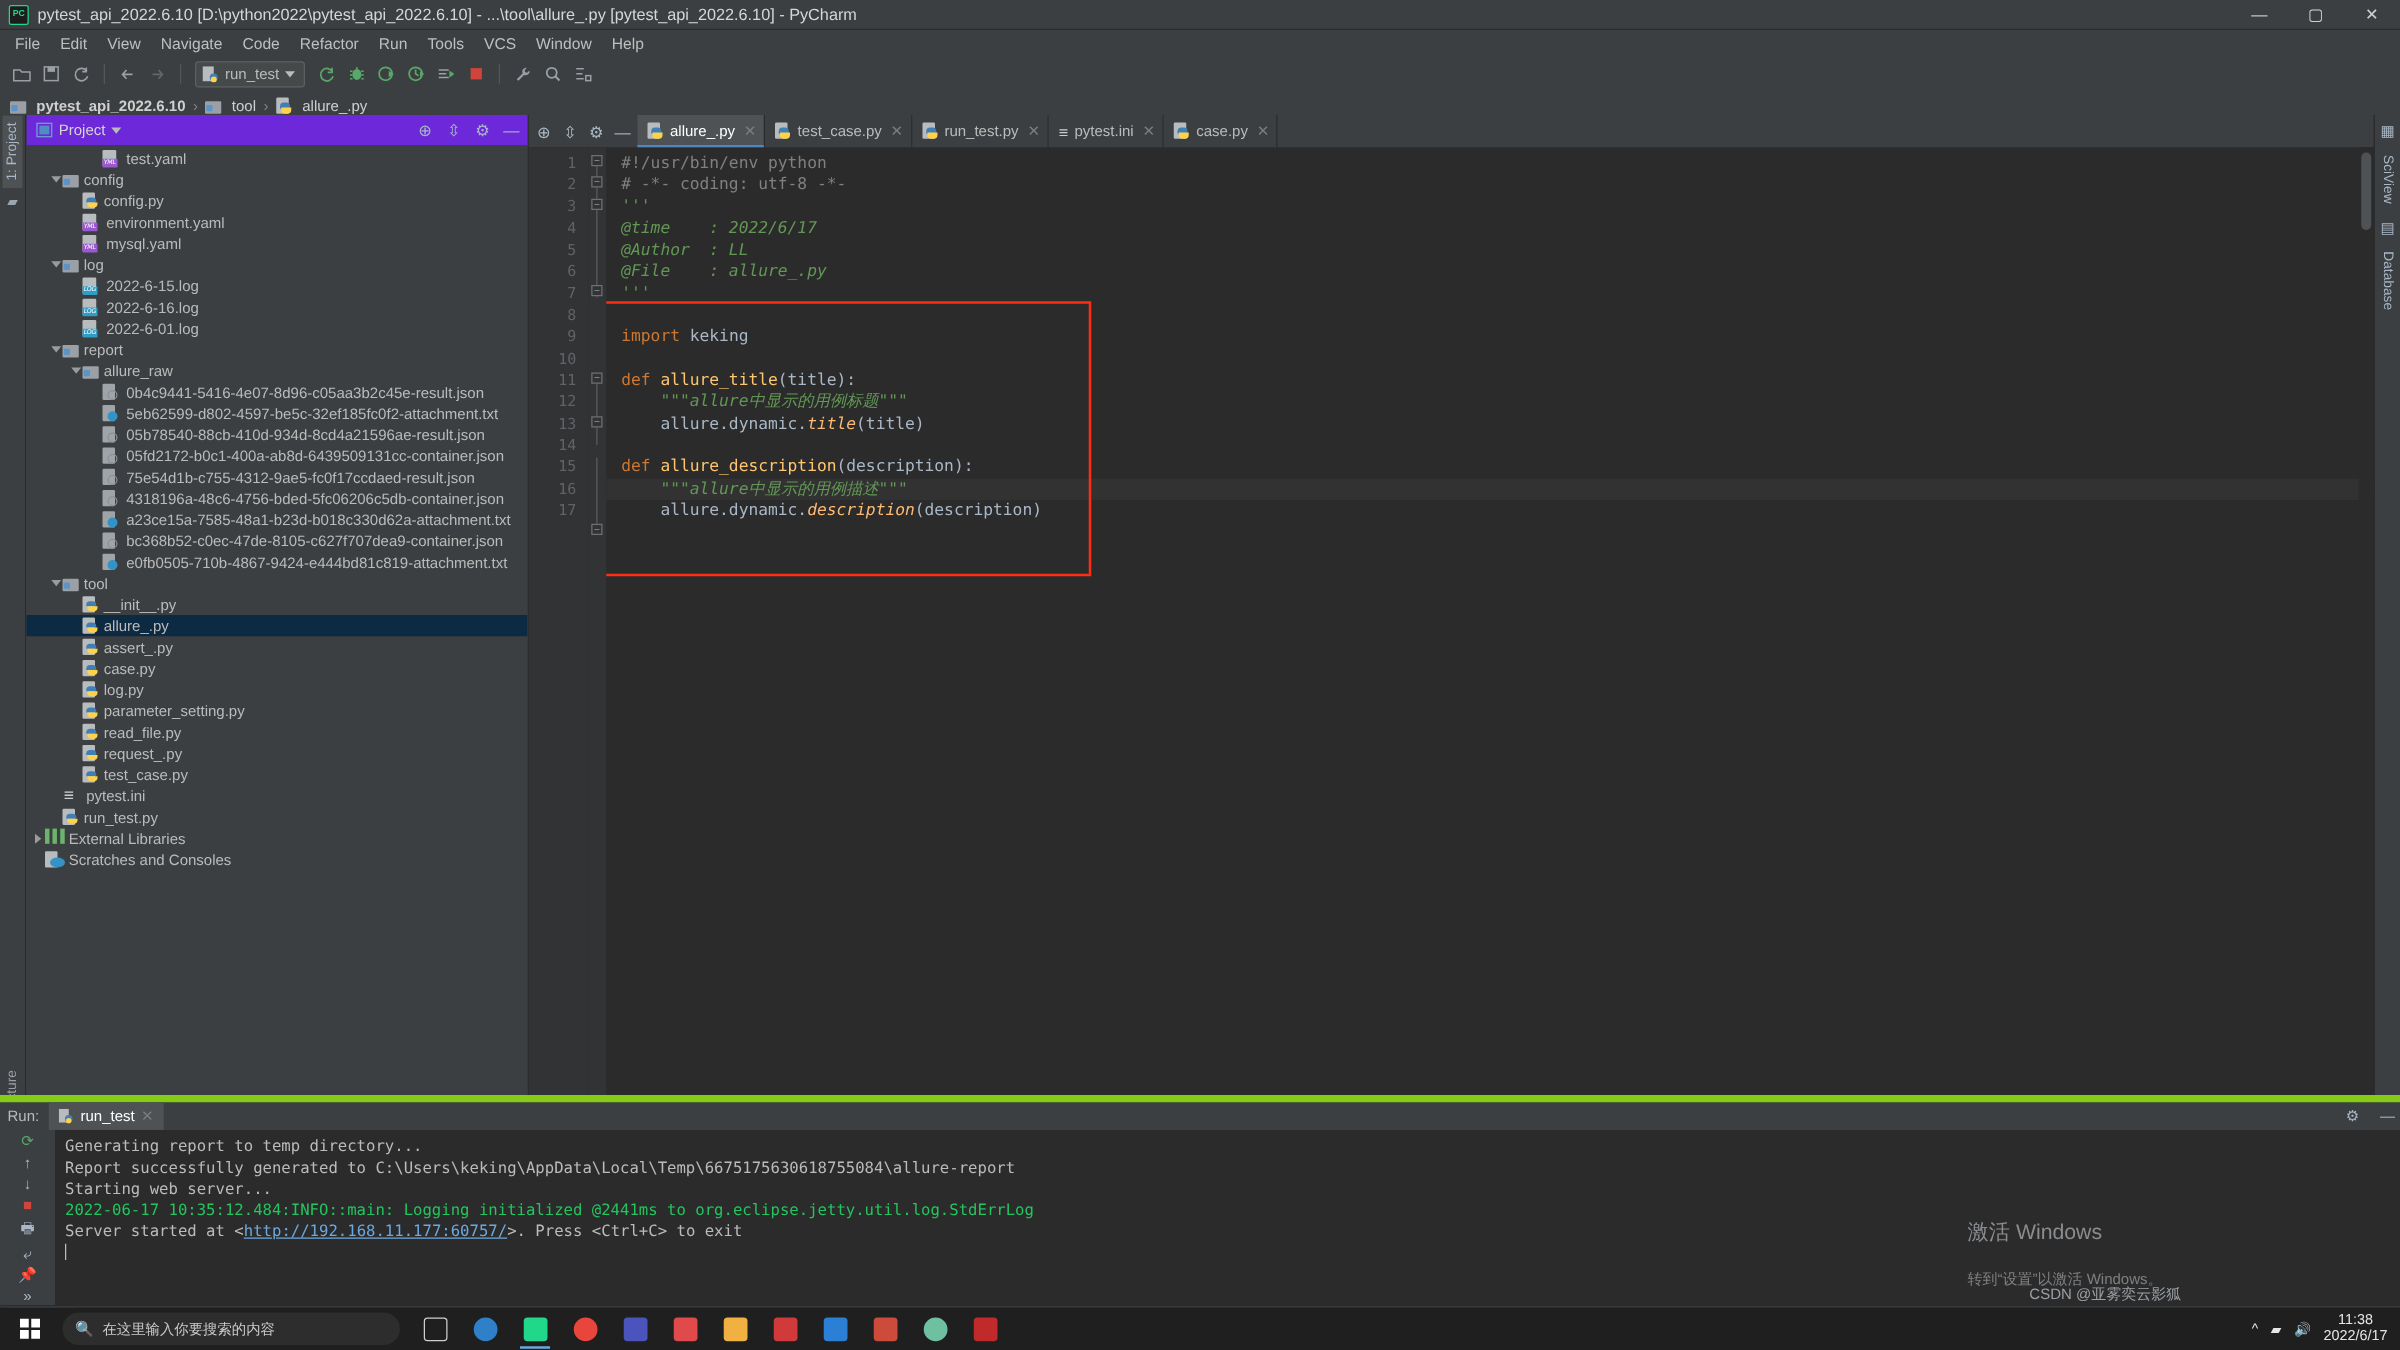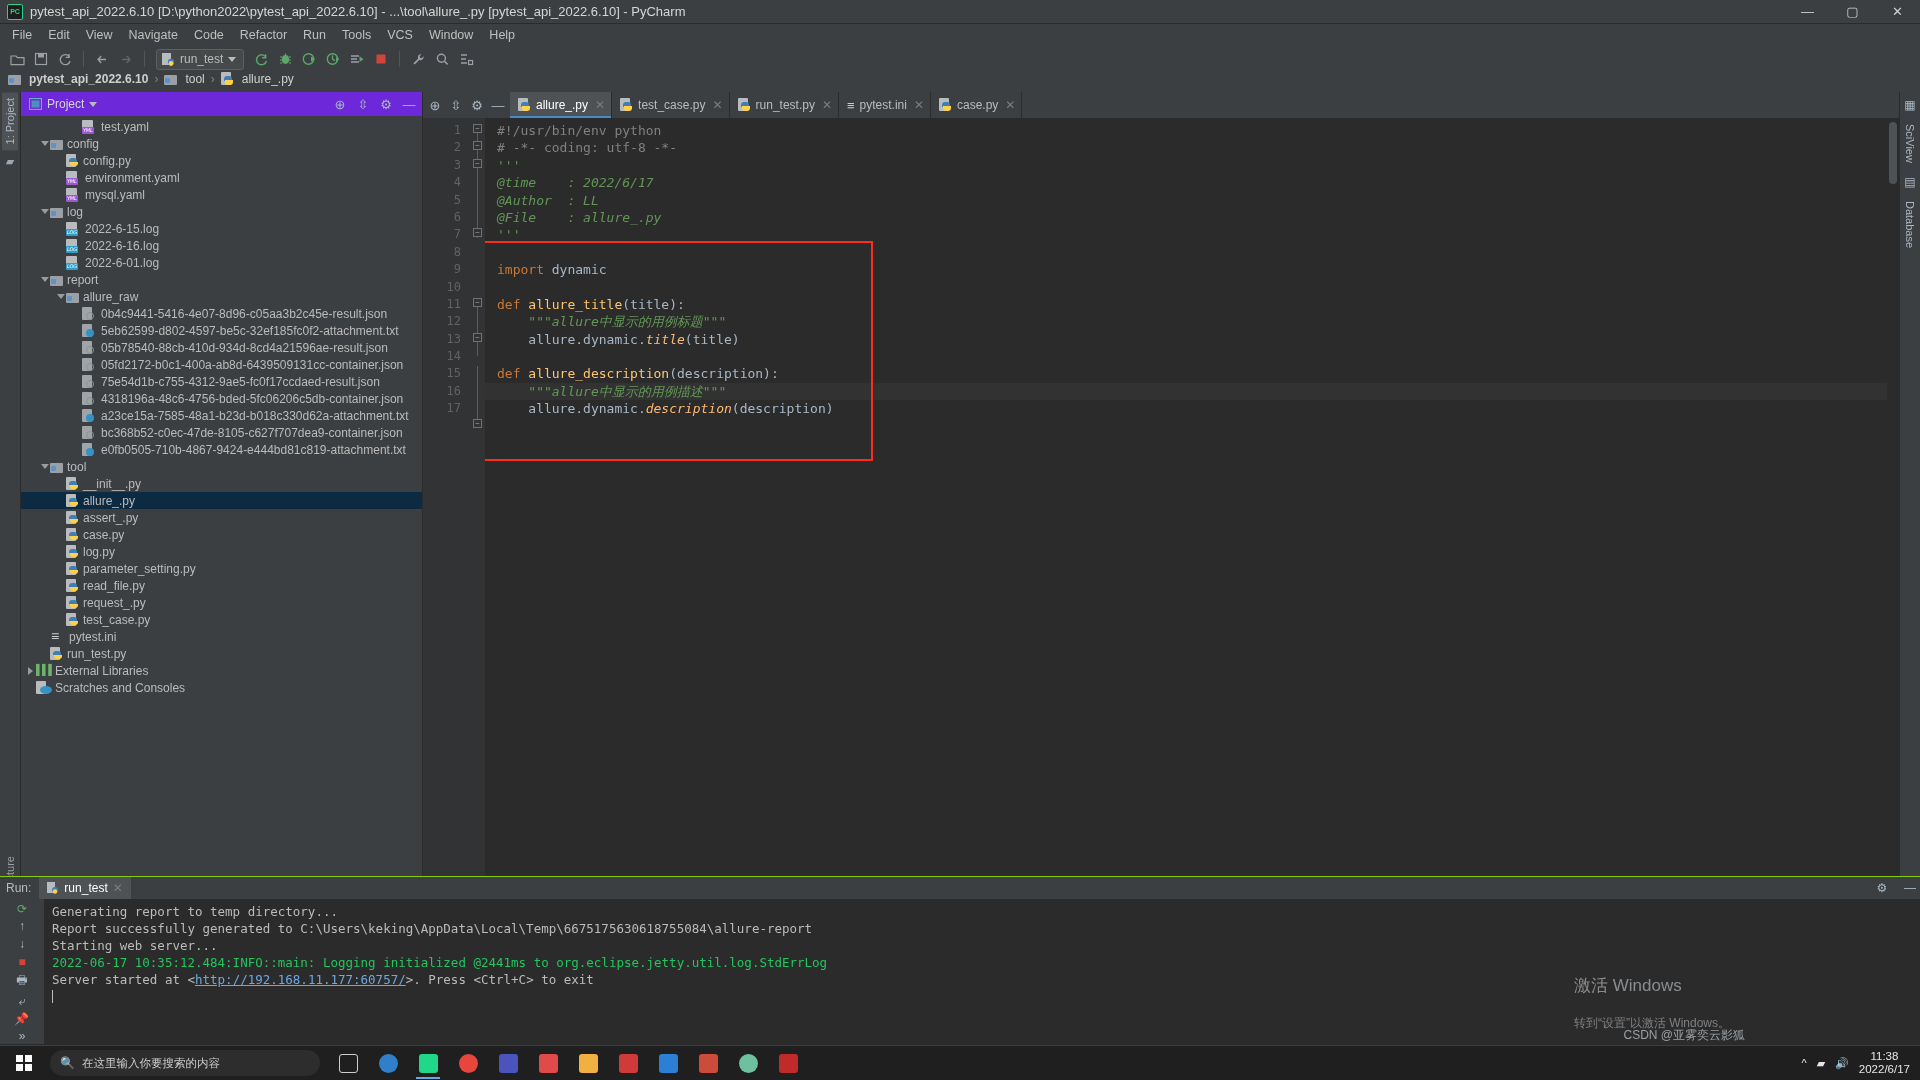--- a/index.html
+++ b/index.html
@@ -58,21 +58,21 @@
   #runcfg {
     height: 21px; border: 1px solid #5e6060; border-radius: 3px;
     background: #45494a; display: flex; align-items: center; gap: 5px;
     padding: 0 7px 0 5px; margin: 0 4px;
   }
   #runcfg .lbl { color: #bbbbbb; font-size: 12px; }
   #runcfg .caret { width:0;height:0;border-left:4px solid transparent;border-right:4px solid transparent;border-top:5px solid #bbb; }
 
   
   #breadcrumb {
-    height: 20px; background: #3c3f41; display: flex; align-items: flex-start;
+    height: 20px; background: #3c3f41; display: flex; align-items: flex-end;
     padding-left: 8px; gap: 3px;
   }
   #breadcrumb .crumb { display: flex; align-items: center; gap: 4px; }
   #breadcrumb .crumb span.tx { color: #cfcfcf; font-size: 12px; }
   #breadcrumb .crumb.bold span.tx { font-weight: bold; }
   #breadcrumb .sep { color: #808080; font-size: 12px; margin: 0 3px; }
 
   
   #main {
     position: absolute; top: 92px; left: 0; right: 0; bottom: 104px;
@@ -232,21 +232,21 @@
     width: 21px; background: #3c3f41; flex:none;
     border-left: 1px solid #2b2b2b;
     display:flex; flex-direction: column; align-items:center; padding-top:6px; gap:12px;
   }
   #rightstrip .vt { writing-mode: vertical-rl; color:#a9b7c6; font-size:11px; white-space:nowrap;}
   #rightstrip .gi { color:#a9b7c6; font-size:12px; }
 
   
   #runpanel {
     position: absolute; left: 0; right: 0; bottom: 36px; height: 168px;
-    background: #3c3f41; border-top: 1px solid #84cc16;
+    background: #3c3f41; border-top: 6px solid #84cc16;
     display: flex; flex-direction: column;
   }
   #runtabrow {
     height: 22px; display: flex; align-items: center; flex:none;
     background: #3c3f41; padding-left: 6px; gap: 8px;
   }
   #runtabrow .rl { color:#bbbbbb; font-size:12px; }
   #runtabrow .rtab {
     height:22px; display:flex; align-items:center; gap:5px; padding:0 8px;
     background:#4e5254; color:#ffffff; font-size:12px;
@@ -836,21 +836,21 @@
       <div id="codearea">
         <div id="redbox" style="left: -62px; top: 122.8px; width: 450px; height: 220px; border-color: rgb(255, 45, 20);"></div>
       <div class="cl"><span class="cmt">#!/usr/bin/env python</span></div>
           <div class="cl"><span class="cmt"># -*- coding: utf-8 -*-</span></div>
           <div class="cl"><span class="doc">'''</span></div>
           <div class="cl"><span class="doc">@time    : 2022/6/17</span></div>
           <div class="cl"><span class="doc">@Author  : LL</span></div>
           <div class="cl"><span class="doc">@File    : allure_.py</span></div>
           <div class="cl"><span class="doc">'''</span></div>
           <div class="cl">&nbsp;</div>
-          <div class="cl"><span class="kw">import</span><span class="pl"> dynamic</span></div>
+          <div class="cl"><span class="kw">import</span><span class="pl"> keking</span></div>
           <div class="cl">&nbsp;</div>
           <div class="cl"><span class="kw">def</span><span class="pl"> </span><span class="fn">allure_title</span><span class="pl">(title):</span></div>
           <div class="cl"><span class="doc">    """allure中显示的用例标题"""</span></div>
           <div class="cl"><span class="pl">    allure.dynamic.</span><span class="met">title</span><span class="pl">(title)</span></div>
           <div class="cl">&nbsp;</div>
           <div class="cl"><span class="kw">def</span><span class="pl"> </span><span class="fn">allure_description</span><span class="pl">(description):</span></div>
           <span class="bulb" style="left: -12px; top: 265px;"></span>
           <div class="cl hl"><span class="doc">    """allure中显示的用例描述"""</span></div>
           <div class="cl"><span class="pl">    allure.dynamic.</span><span class="met">description</span><span class="pl">(description)</span></div>
         </div>

